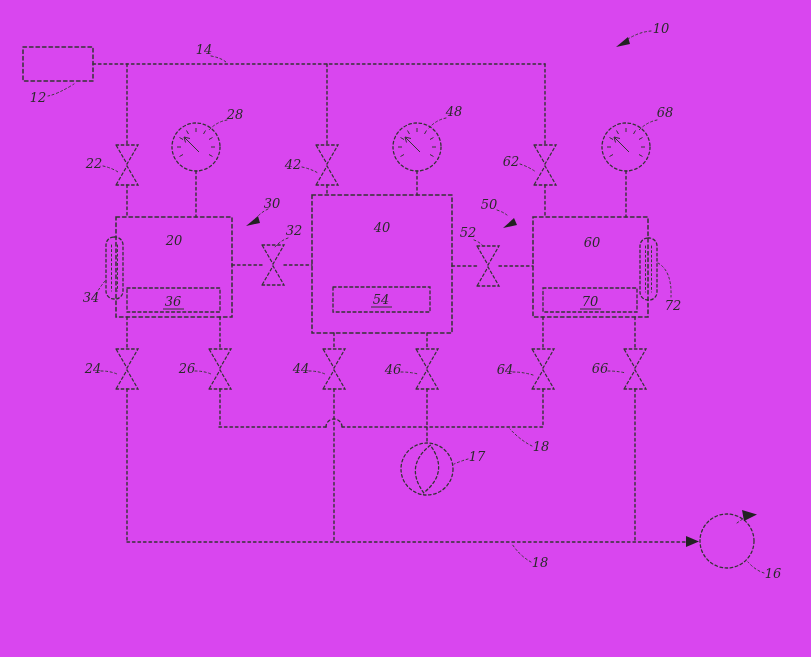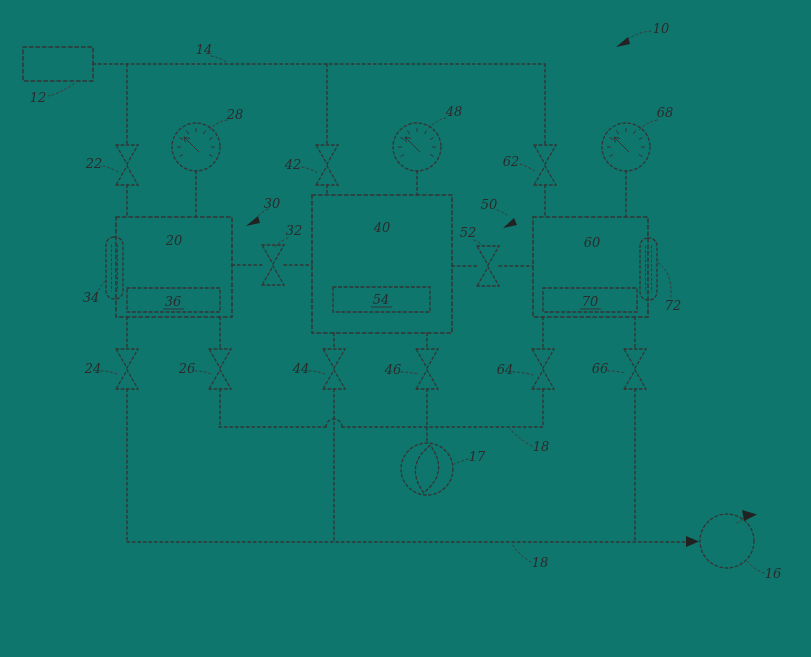--- a/index.html
+++ b/index.html
@@ -1,17 +1,17 @@
 <!DOCTYPE html>
 <html><head>
 <meta charset="utf-8">
 <style>
   html,body{margin:0;padding:0;background:#e8e8e8;}
   .stage{
-    width:811px;height:657px;background:#0f766e;position:relative;
+    width:811px;height:657px;background:#d946ef;position:relative;
     font-family:"DejaVu Serif", serif;overflow:hidden;
   }
   svg{display:block;}
   .pipe{fill:none;stroke:#343434;stroke-width:1.4;stroke-dasharray:2.5 3;stroke-linecap:round;}
   .box{fill:none;stroke:#343434;stroke-width:1.5;stroke-dasharray:3.5 3;stroke-linecap:round;}
   .innerbox{fill:none;stroke:#343434;stroke-width:1.3;stroke-dasharray:3 2.6;stroke-linecap:round;}
   .sym{fill:none;stroke:#343434;stroke-width:1.3;stroke-dasharray:2.6 2.6;stroke-linecap:round;}
   .thin{fill:none;stroke:#3a3a3a;stroke-width:1;stroke-dasharray:2 2.6;stroke-linecap:round;}
   .solid{fill:none;stroke:#343434;stroke-width:1;}
   .arrow{fill:#222222;stroke:none;}

